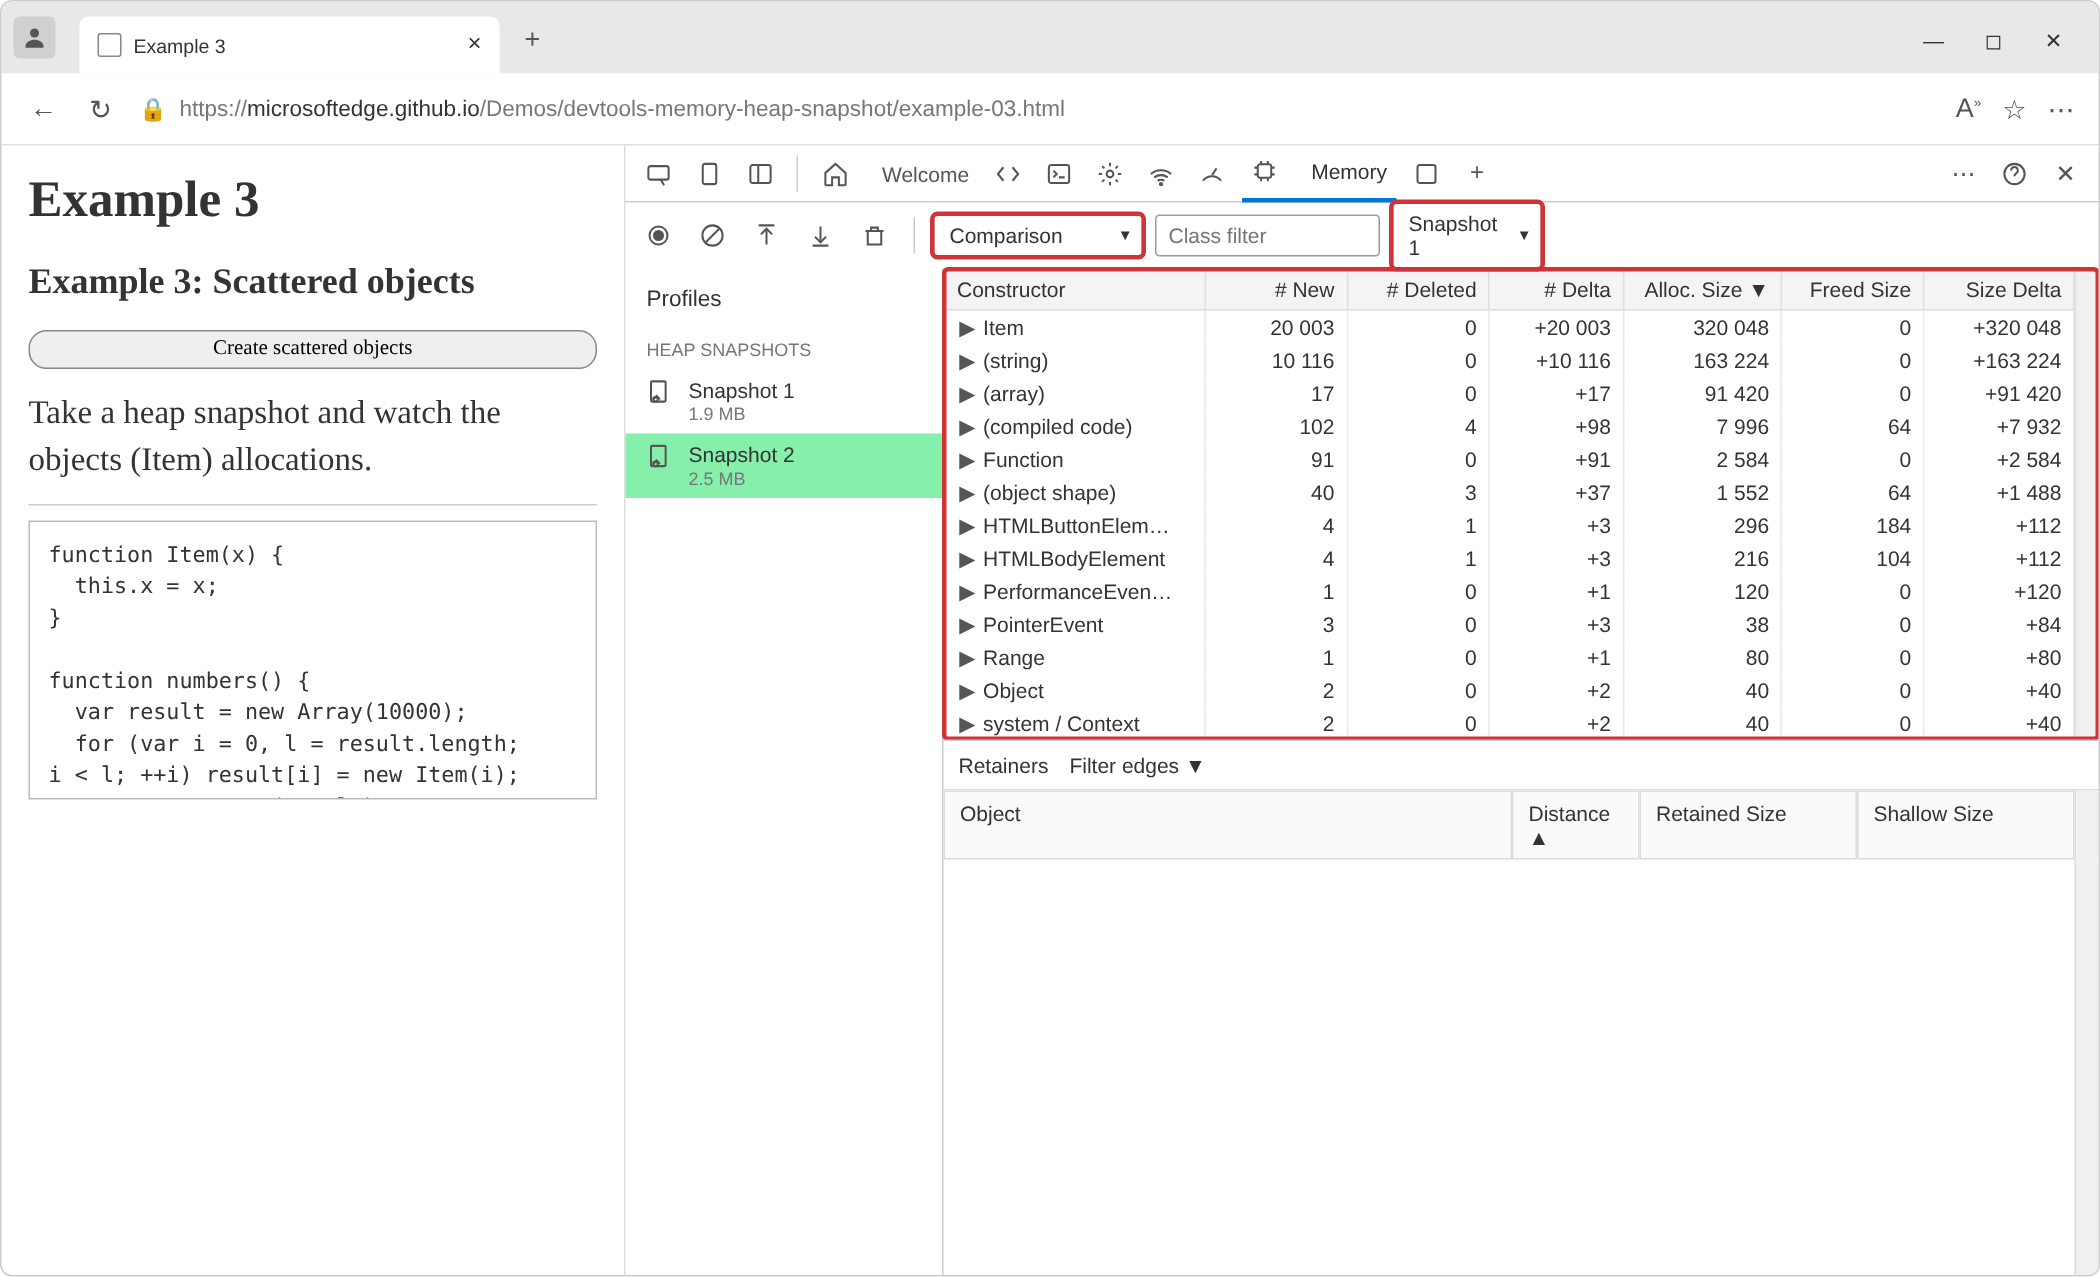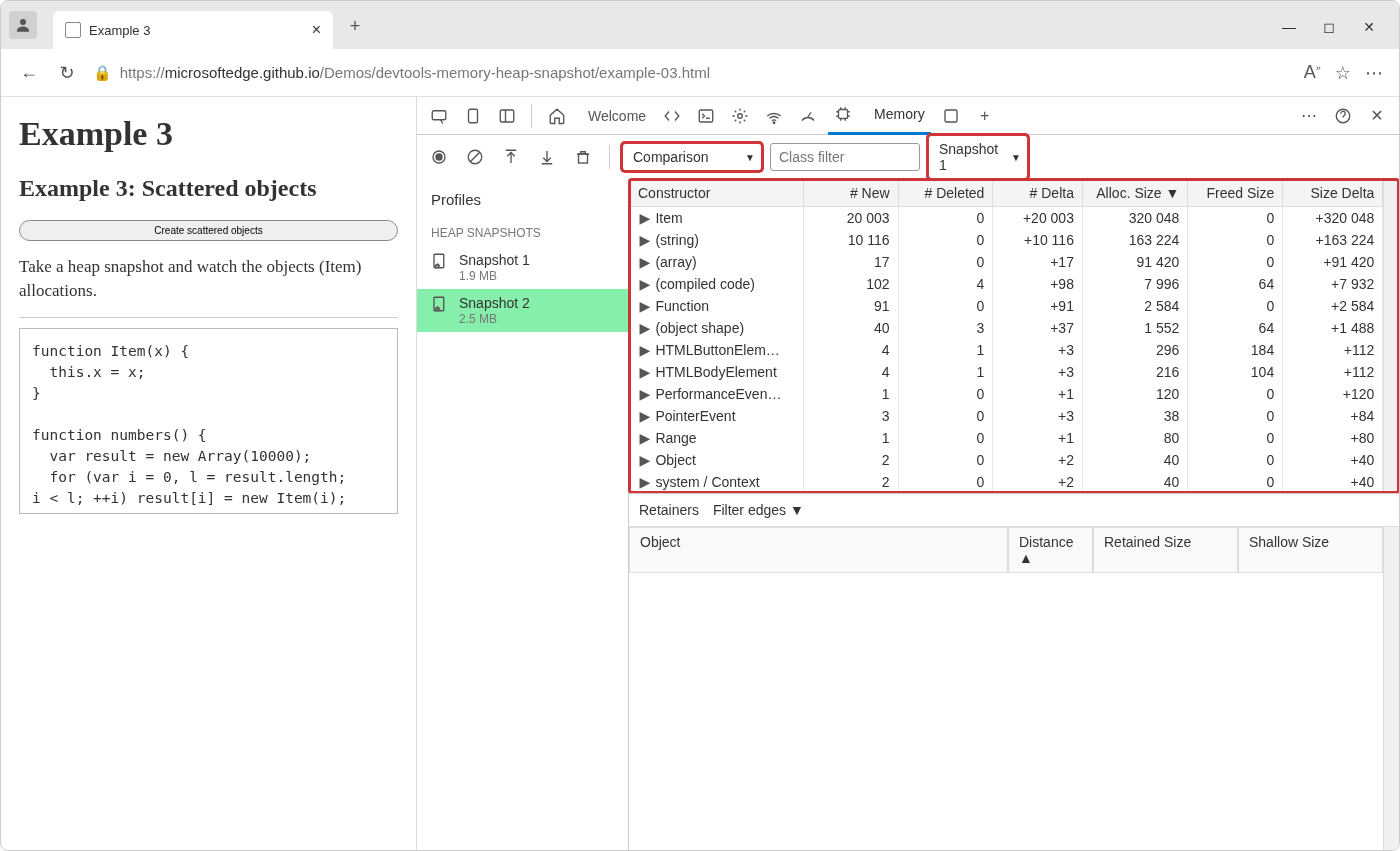--- a/index.html
+++ b/index.html
@@ -18,22 +18,22 @@
 .nav-btn { font-size: 18px; color: #555; cursor: pointer; width: 24px; text-align: center; }
 .url-box { flex: 1; display: flex; align-items: center; gap: 8px; font-size: 15px; color: #333; }
 .url-box .lock { color: #777; }
 .url-gray { color: #777; }
 .addr-right { display: flex; gap: 14px; font-size: 18px; color: #555; }
 .addr-right span { cursor: pointer; }
 .content-area { flex: 1; display: flex; }
 .page { width: 416px; padding: 18px; border-right: 1px solid #ddd; display: flex; flex-direction: column; }
 .page h1 { font-family: "Times New Roman", serif; font-size: 34px; font-weight: bold; margin-bottom: 22px; }
 .page h2 { font-family: "Times New Roman", serif; font-size: 24px; font-weight: bold; margin-bottom: 18px; }
-.page button.action { font-family: Liberation Sans, sans-serif; font-size: 10px; padding: 4px 8px; background: #efefef; border: 1px solid #888; border-radius: 12px; cursor: pointer; margin-bottom: 14px; }
-.page p { font-family: "Times New Roman", serif; font-size: 17px; line-height: 1.4; margin-bottom: 14px; }
+.page button.action { font-family: Liberation Serif, serif; font-size: 14px; padding: 4px 8px; background: #efefef; border: 1px solid #888; border-radius: 12px; cursor: pointer; margin-bottom: 14px; }
+.page p { font-family: "Times New Roman", serif; font-size: 22px; line-height: 1.4; margin-bottom: 14px; }
 .page hr { margin-bottom: 10px; border: none; border-top: 1px solid #ccc; }
 .code-box { border: 1px solid #bbb; height: 186px; overflow-y: scroll; padding: 12px; font-family: Consolas, monospace; font-size: 14.5px; white-space: pre; line-height: 1.45; }
 .devtools { flex: 1; display: flex; flex-direction: column; }
 .dt-tabbar { height: 38px; border-bottom: 1px solid #ccc; display: flex; align-items: center; padding: 0 8px; gap: 6px; }
 .dt-ic { width: 28px; height: 28px; display: flex; align-items: center; justify-content: center; color: #555; cursor: pointer; font-size: 16px; }
 .dt-sep { width: 1px; height: 24px; background: #ccc; margin: 0 4px; }
 .dt-tab { padding: 0 6px; height: 38px; display: flex; align-items: center; gap: 22px; color: #555; cursor: pointer; font-size: 14px; }
 .dt-tab.active { border-bottom: 3px solid #0078d4; color: #333; }
 .dt-right { margin-left: auto; display: flex; align-items: center; gap: 6px; }
 .dt-toolbar { height: 44px; display: flex; align-items: center; padding: 0 8px; gap: 8px; }

